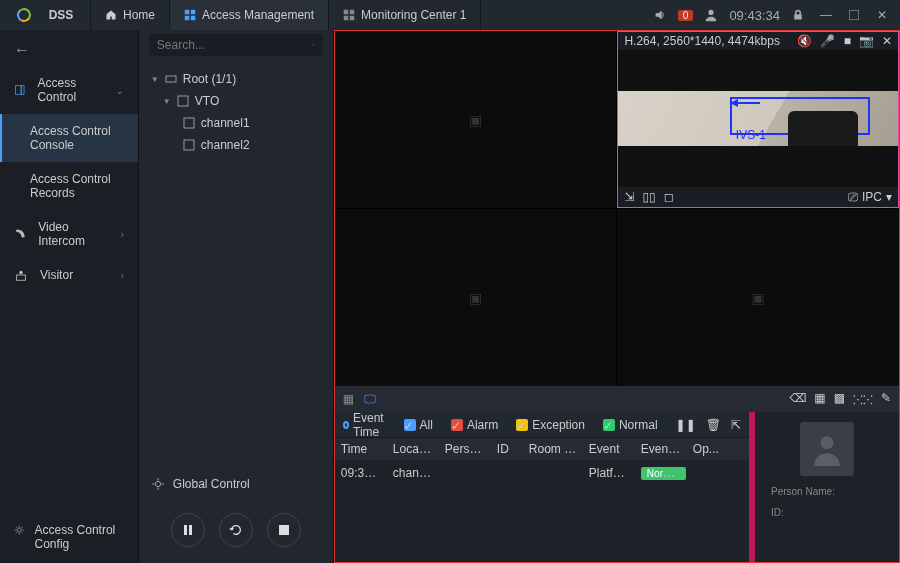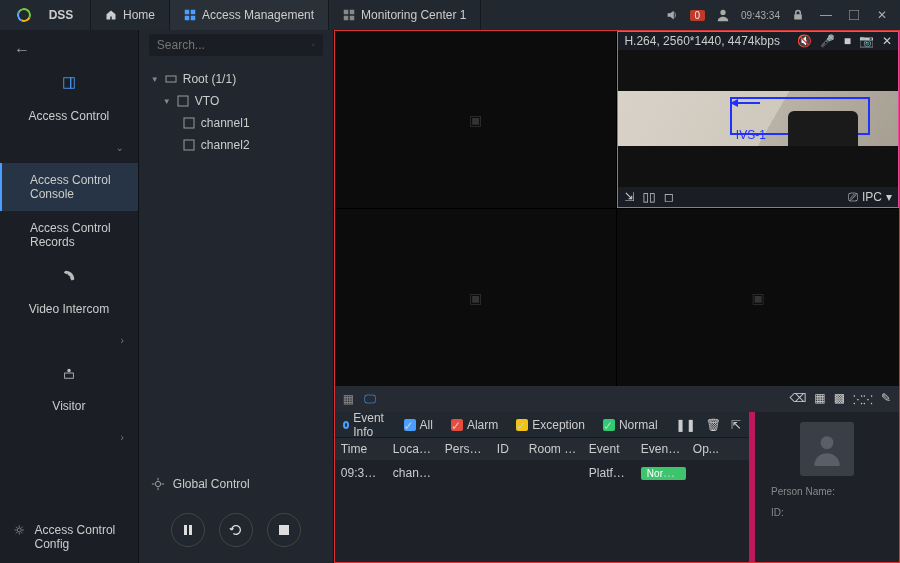--- a/index.html
+++ b/index.html
@@ -9,21 +9,21 @@
 .logo-mark{width:14px;height:14px;border-radius:50%;border:2px solid #7ac943;border-left-color:#5ea8ff;border-bottom-color:#ffb400;transform:rotate(-20deg);}
 .tab{height:30px;display:flex;align-items:center;gap:6px;padding:0 14px;border-left:1px solid #15181d;cursor:pointer;}
 .tab.active{color:#4a9eff;background:#2a3038;}
 .tab svg{width:12px;height:12px;}
 .topright{margin-left:auto;display:flex;align-items:center;gap:8px;padding-right:8px;}
 .topright .ico{width:20px;height:20px;display:flex;align-items:center;justify-content:center;cursor:pointer;color:#aaa;}
 .alarm-count{background:#c0392b;color:#eee;font-size:10px;padding:0 5px;border-radius:2px;}
 .main{display:flex;height:533px;}
 .sidebar1{width:165px;background:#1b1f25;border-right:1px solid #0f1114;display:flex;flex-direction:column;}
 .back{height:36px;display:flex;align-items:center;padding-left:14px;color:#999;font-size:16px;cursor:pointer;}
-.s1item{padding:10px 14px;display:flex;align-items:center;gap:19px;cursor:pointer;color:#bbb;flex-direction:column;}
+.s1item{padding:10px 14px;display:flex;align-items:center;gap:12px;cursor:pointer;color:#bbb;}
 .s1item.acc{color:#4a9eff;}
 .s1item.sub{padding-left:30px;color:#ccc;font-size:11px;}
 .s1item.sub.active{background:#263445;color:#4a9eff;border-left:2px solid #4a9eff;padding-left:28px;}
 .s1item .chev{margin-left:auto;font-size:10px;color:#777;}
 .s1spacer{flex:1;}
 .s1foot{padding:12px 14px;display:flex;gap:10px;color:#aaa;cursor:pointer;}
 .sidebar2{width:195px;background:#22272f;border-right:1px solid #0f1114;display:flex;flex-direction:column;}
 .s2head{padding:10px 12px;font-size:14px;color:#ddd;}
 .search{margin:4px 10px 8px;background:#1a1e24;border-radius:3px;display:flex;align-items:center;padding:4px 8px;}
 .search input{flex:1;background:transparent;border:none;outline:none;color:#bef264;}
@@ -104,21 +104,21 @@
           <path stroke="#aaa" fill="none" d="M11 5c1 1 1 5 0 6"></path>
         </svg>
       </div>
     <span class="alarm-count">0</span>
     <div class="ico">
         <svg width="14" height="14" viewBox="0 0 16 16">
           <circle cx="8" cy="5" r="3" fill="#aaa"></circle>
           <path fill="#aaa" d="M2 15c0-3 3-5 6-5s6 2 6 5z"></path>
         </svg>
       </div>
-    <span style="color:#aaa;font-size:10px;">09:43:34</span>
+    <span style="color:#aaa;font-size:13px;">09:43:34</span>
     <div class="ico">
         <svg width="12" height="12" viewBox="0 0 16 16">
           <rect x="3" y="7" width="10" height="7" fill="#aaa"></rect>
           <path fill="none" stroke="#aaa" stroke-width="2" d="M5 7V5a3 3 0 016 0v2"></path>
         </svg>
       </div>
     <div class="ico">—</div>
     <div class="ico">
         <svg width="10" height="10" viewBox="0 0 10 10">
           <rect x="0" y="0" width="10" height="10" fill="none" stroke="#aaa"></rect>
@@ -288,21 +288,21 @@
         <span>⁙⁙</span>
         <span>✎</span>
       </div>
     </div>
 
     <div class="events">
       <div class="evleft">
         <div class="filterbar">
           <div class="fb">
             <span style="width:8px;height:8px;border:2px solid #4a9eff;border-radius:50%;display:inline-block;"></span>
-            <span>Event Info</span>
+            <span>Event Time</span>
           </div>
           <div class="fb">
               <span class="chk" style="background:#4a9eff;">✓</span>
               <span>All</span>
             </div>
           <div class="fb">
               <span class="chk" style="background:#e74c3c;">✓</span>
               <span>Alarm</span>
             </div>
           <div class="fb">

